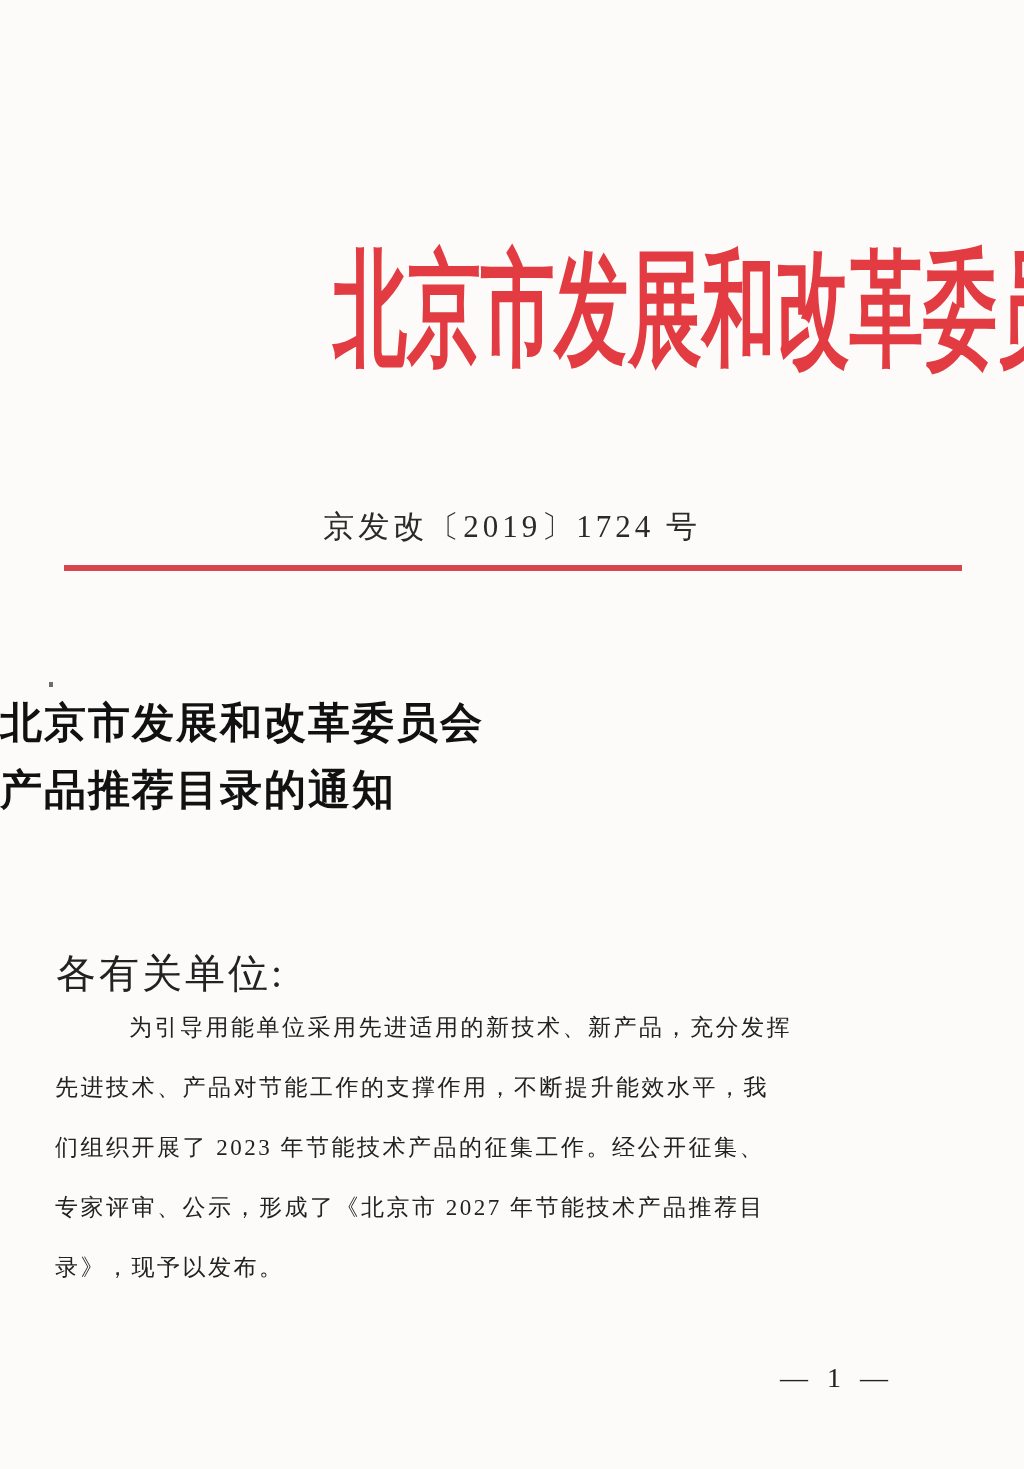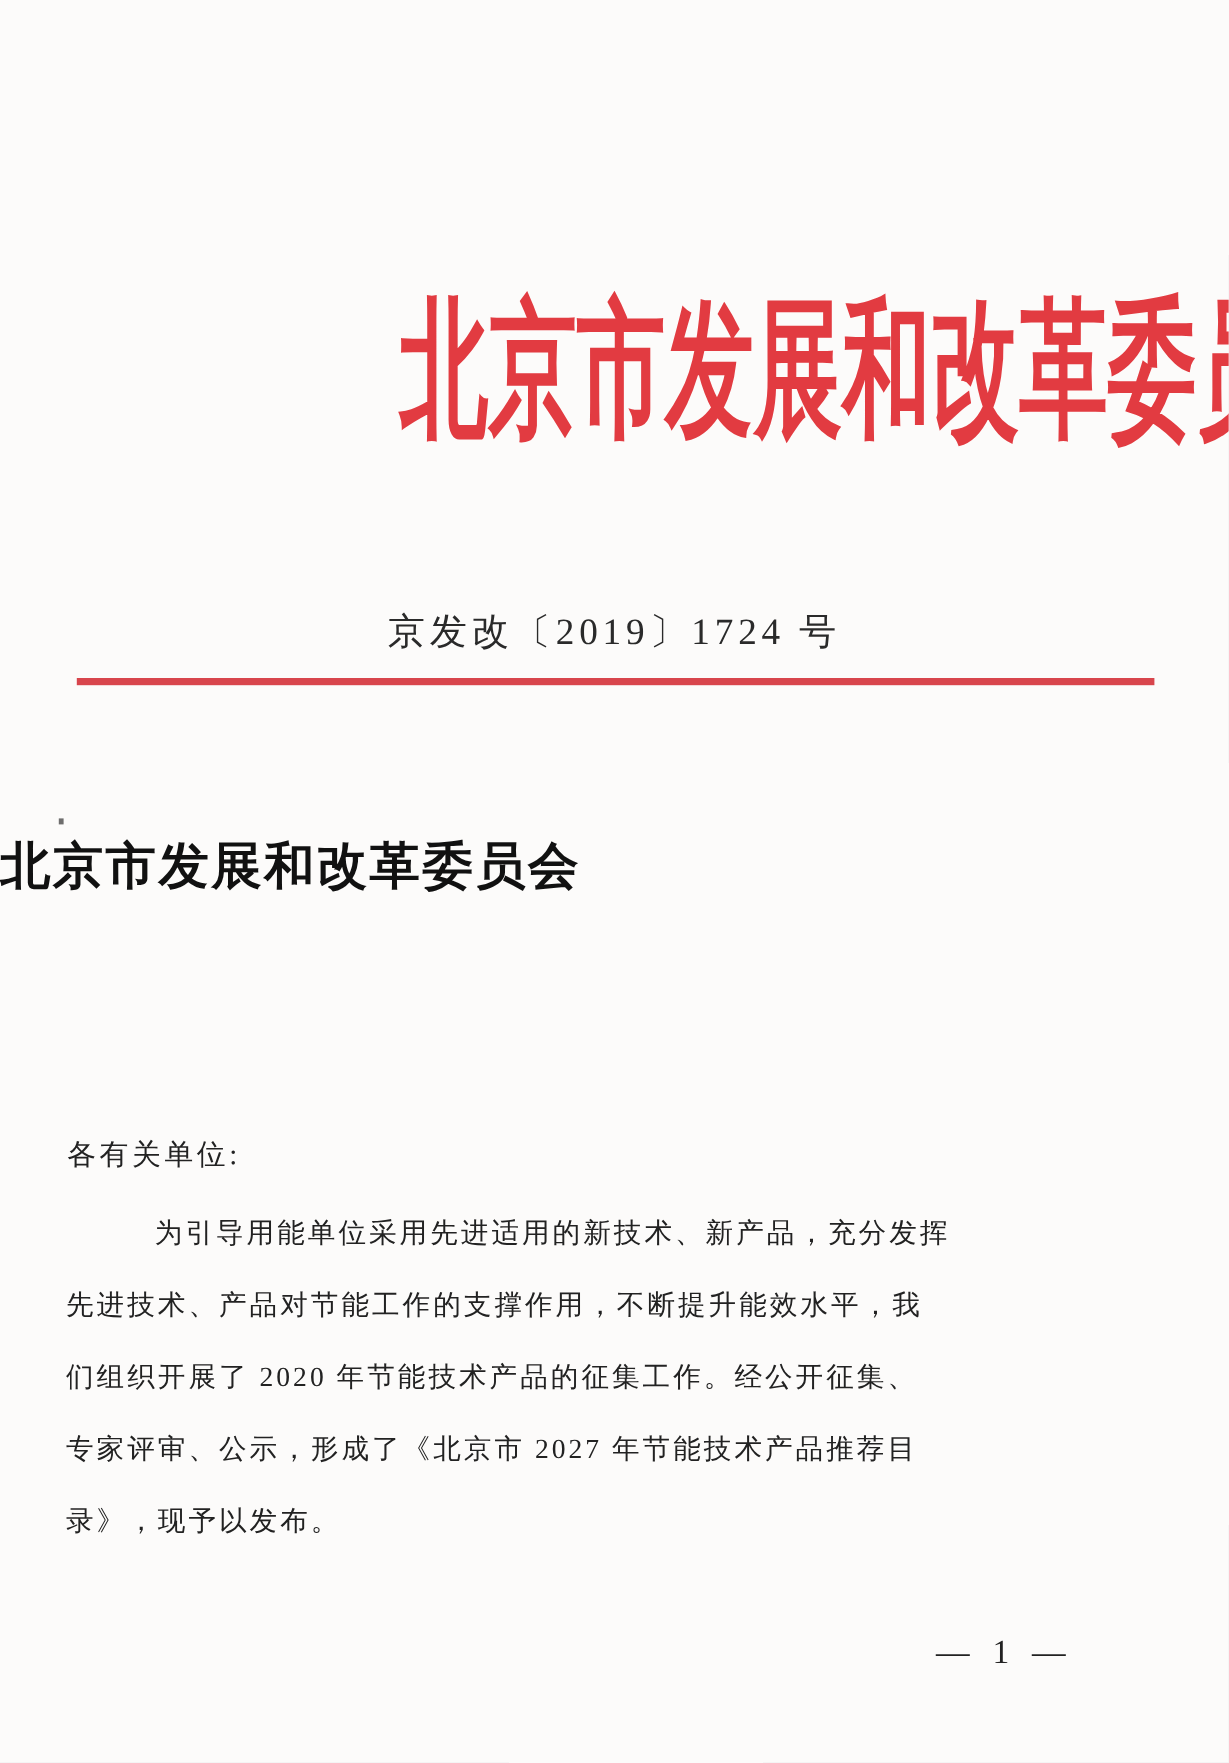--- a/index.html
+++ b/index.html
@@ -71,21 +71,21 @@
     line-height: 67px;
     color: #111;
     letter-spacing: 2px;
   }
 
   
   .salutation {
     position: absolute;
     top: 946px;
     left: 56px;
-    font-size: 24px;
+    font-size: 40px;
     letter-spacing: 3px;
     color: #222;
   }
   .paragraph {
     position: absolute;
     top: 998px;
     left: 55px;
     right: 56px;
     font-size: 23px;
     color: #222;
@@ -132,27 +132,28 @@
   </div>
 
   <div class="doc-number">京发改〔2019〕1724 号</div>
 
   <div class="red-divider"></div>
 
   <div class="scan-speck"></div>
 
   <div class="title-block">
     <div>北京市发展和改革委员会</div>
+    <div>产品推荐目录的通知</div>
   </div>
 
   <div class="salutation">各有关单位:</div>
 
   <div class="paragraph">
     <div class="line indent">为引导用能单位采用先进适用的新技术、新产品，充分发挥</div>
     <div class="line">先进技术、产品对节能工作的支撑作用，不断提升能效水平，我</div>
-    <div class="line">们组织开展了 2020 年节能技术产品的征集工作。经公开征集、</div>
+    <div class="line">们组织开展了 2023 年节能技术产品的征集工作。经公开征集、</div>
     <div class="line">专家评审、公示，形成了《北京市 2027 年节能技术产品推荐目</div>
     <div class="line">录》，现予以发布。</div>
   </div>
 
   <div class="page-number">— 1 —</div>
 
 </div>
 
 </body></html>

